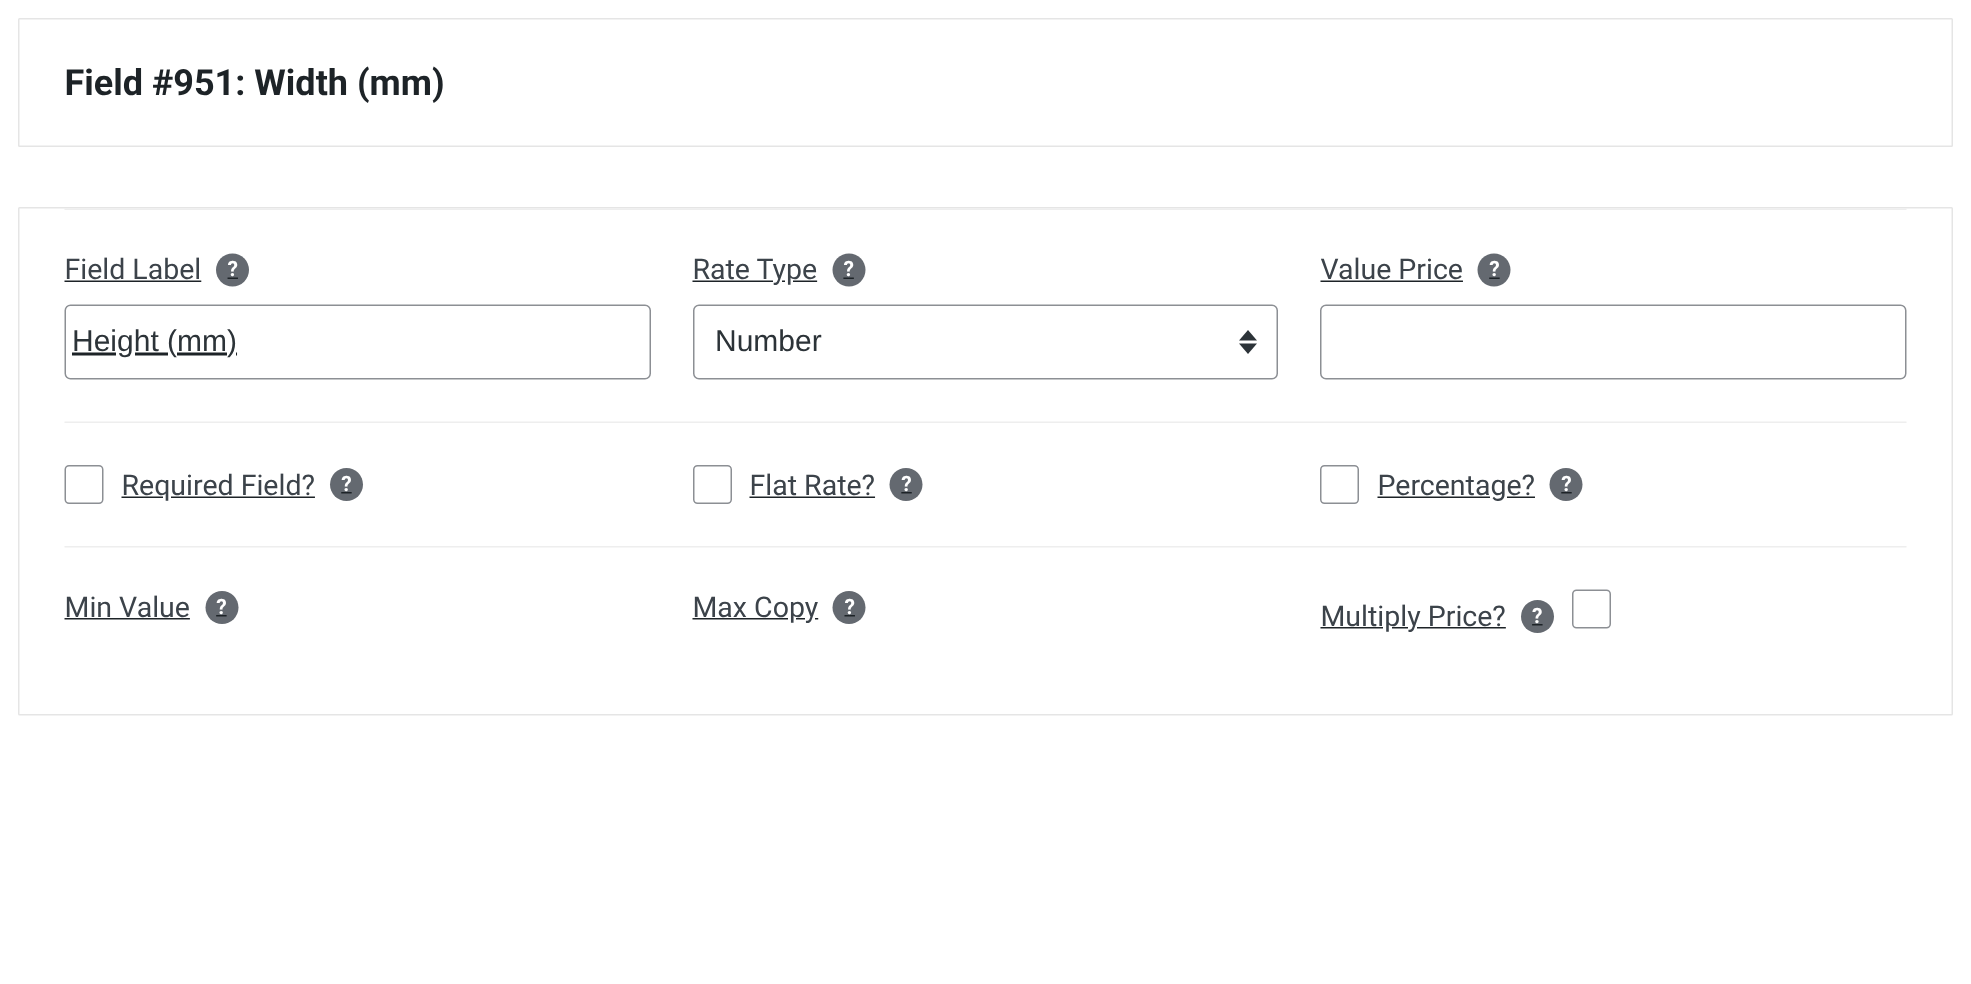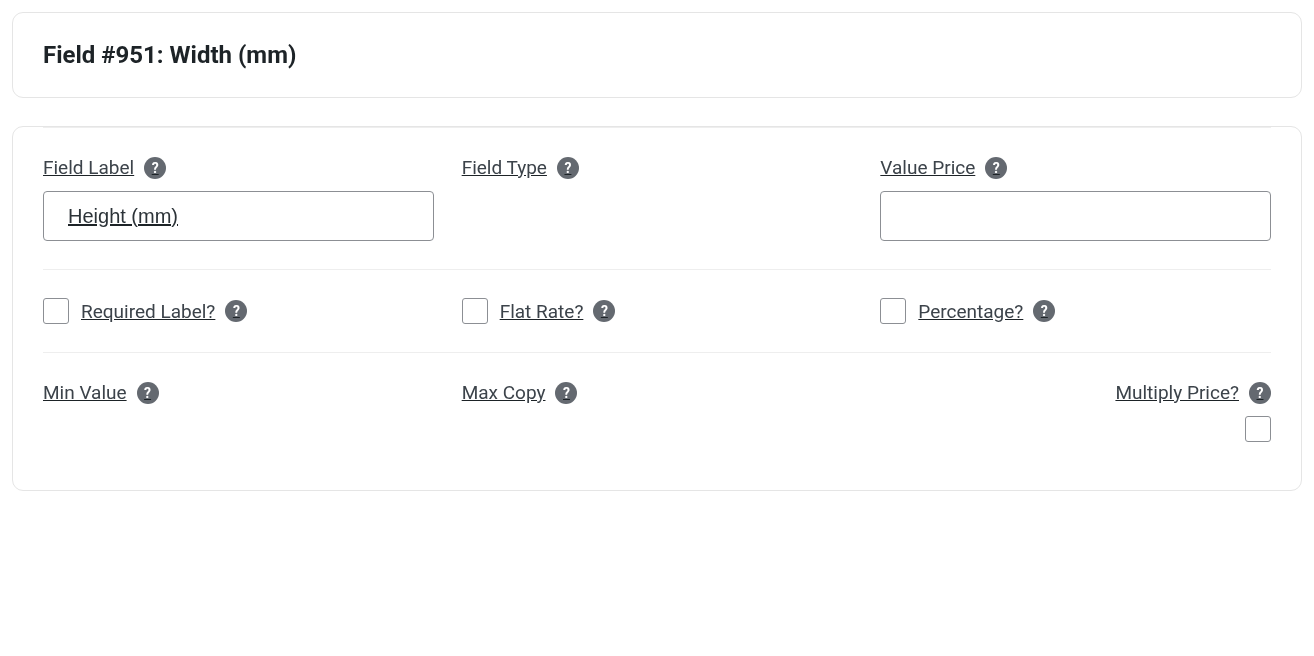--- a/index.html
+++ b/index.html
@@ -9,23 +9,23 @@
     }
     body {
       font-family: -apple-system, BlinkMacSystemFont, "Segoe UI", Roboto, Helvetica, Arial, sans-serif;
       background: #fff;
       padding: 12px;
       width: 1314px;
       color: #1d2327;
     }
     .panel {
       border: 1px solid #e5e5e5;
-      border-radius: 11px;
-      background: #fff;
-      margin-bottom: 28px;
+      border-radius: 1px;
+      background: #fff;
+      margin-bottom: 40px;
     }
     .panel-header {
       display: flex;
       justify-content: space-between;
       align-items: center;
       padding: 28px 30px;
     }
     .panel-title {
       font-size: 24px;
       font-weight: 700;
@@ -82,21 +82,21 @@
       font-size: 14px;
       font-weight: 700;
       cursor: help;
       line-height: 1;
     }
     .text-input {
       width: 100%;
       height: 50px;
       border: 1px solid #8c8f94;
       border-radius: 4px;
-      padding: 0 24px;
+      padding: 0 4px;
       font-size: 20px;
       color: #2c3338;
       background: #fff;
     }
     .select-wrap {
       position: relative;
       width: 100%;
     }
     .select-input {
       width: 100%;
@@ -153,23 +153,22 @@
       display: flex;
       align-items: center;
       gap: 10px;
     }
     .col {
       display: flex;
       flex-direction: column;
     }
     .col-inline {
       display: flex;
-      flex-direction: column;
+      flex-direction: row;
       gap: 12px;
-      align-items: flex-end;
     }
   </style>
 </head>
 <body>
 
 <div class="panel">
   <div class="panel-header">
     <div class="panel-title">Field #951: Width (mm)</div>
   </div>
 </div>
@@ -183,39 +182,48 @@
       <div class="col">
         <div class="form-label">
           <span>Field Label</span>
           <span class="help-icon">?</span>
         </div>
         <input class="text-input" type="text" value="Height (mm)" style="">
       </div>
 
       <div class="col">
         <div class="form-label">
-          <span>Field Type</span>
-          <span class="help-icon">?</span>
+          <span>Rate Type</span>
+          <span class="help-icon">?</span>
+        </div>
+        <div class="select-wrap">
+          <select class="select-input">
+            <option>Number</option>
+          </select>
+          <span class="select-caret">
+            <span class="caret-up"></span>
+            <span class="caret-down"></span>
+          </span>
         </div>
       </div>
 
       <div class="col">
         <div class="form-label">
           <span>Value Price</span>
           <span class="help-icon">?</span>
         </div>
         <input class="text-input" type="text" value="" style="">
       </div>
     </div>
 
     <div class="row">
       <div class="checkbox-row">
         <div class="checkbox"></div>
         <div class="checkbox-label">
-          <span>Required Label?</span>
+          <span>Required Field?</span>
           <span class="help-icon">?</span>
         </div>
       </div>
 
       <div class="checkbox-row">
         <div class="checkbox"></div>
         <div class="checkbox-label">
           <span>Flat Rate?</span>
           <span class="help-icon">?</span>
         </div>

